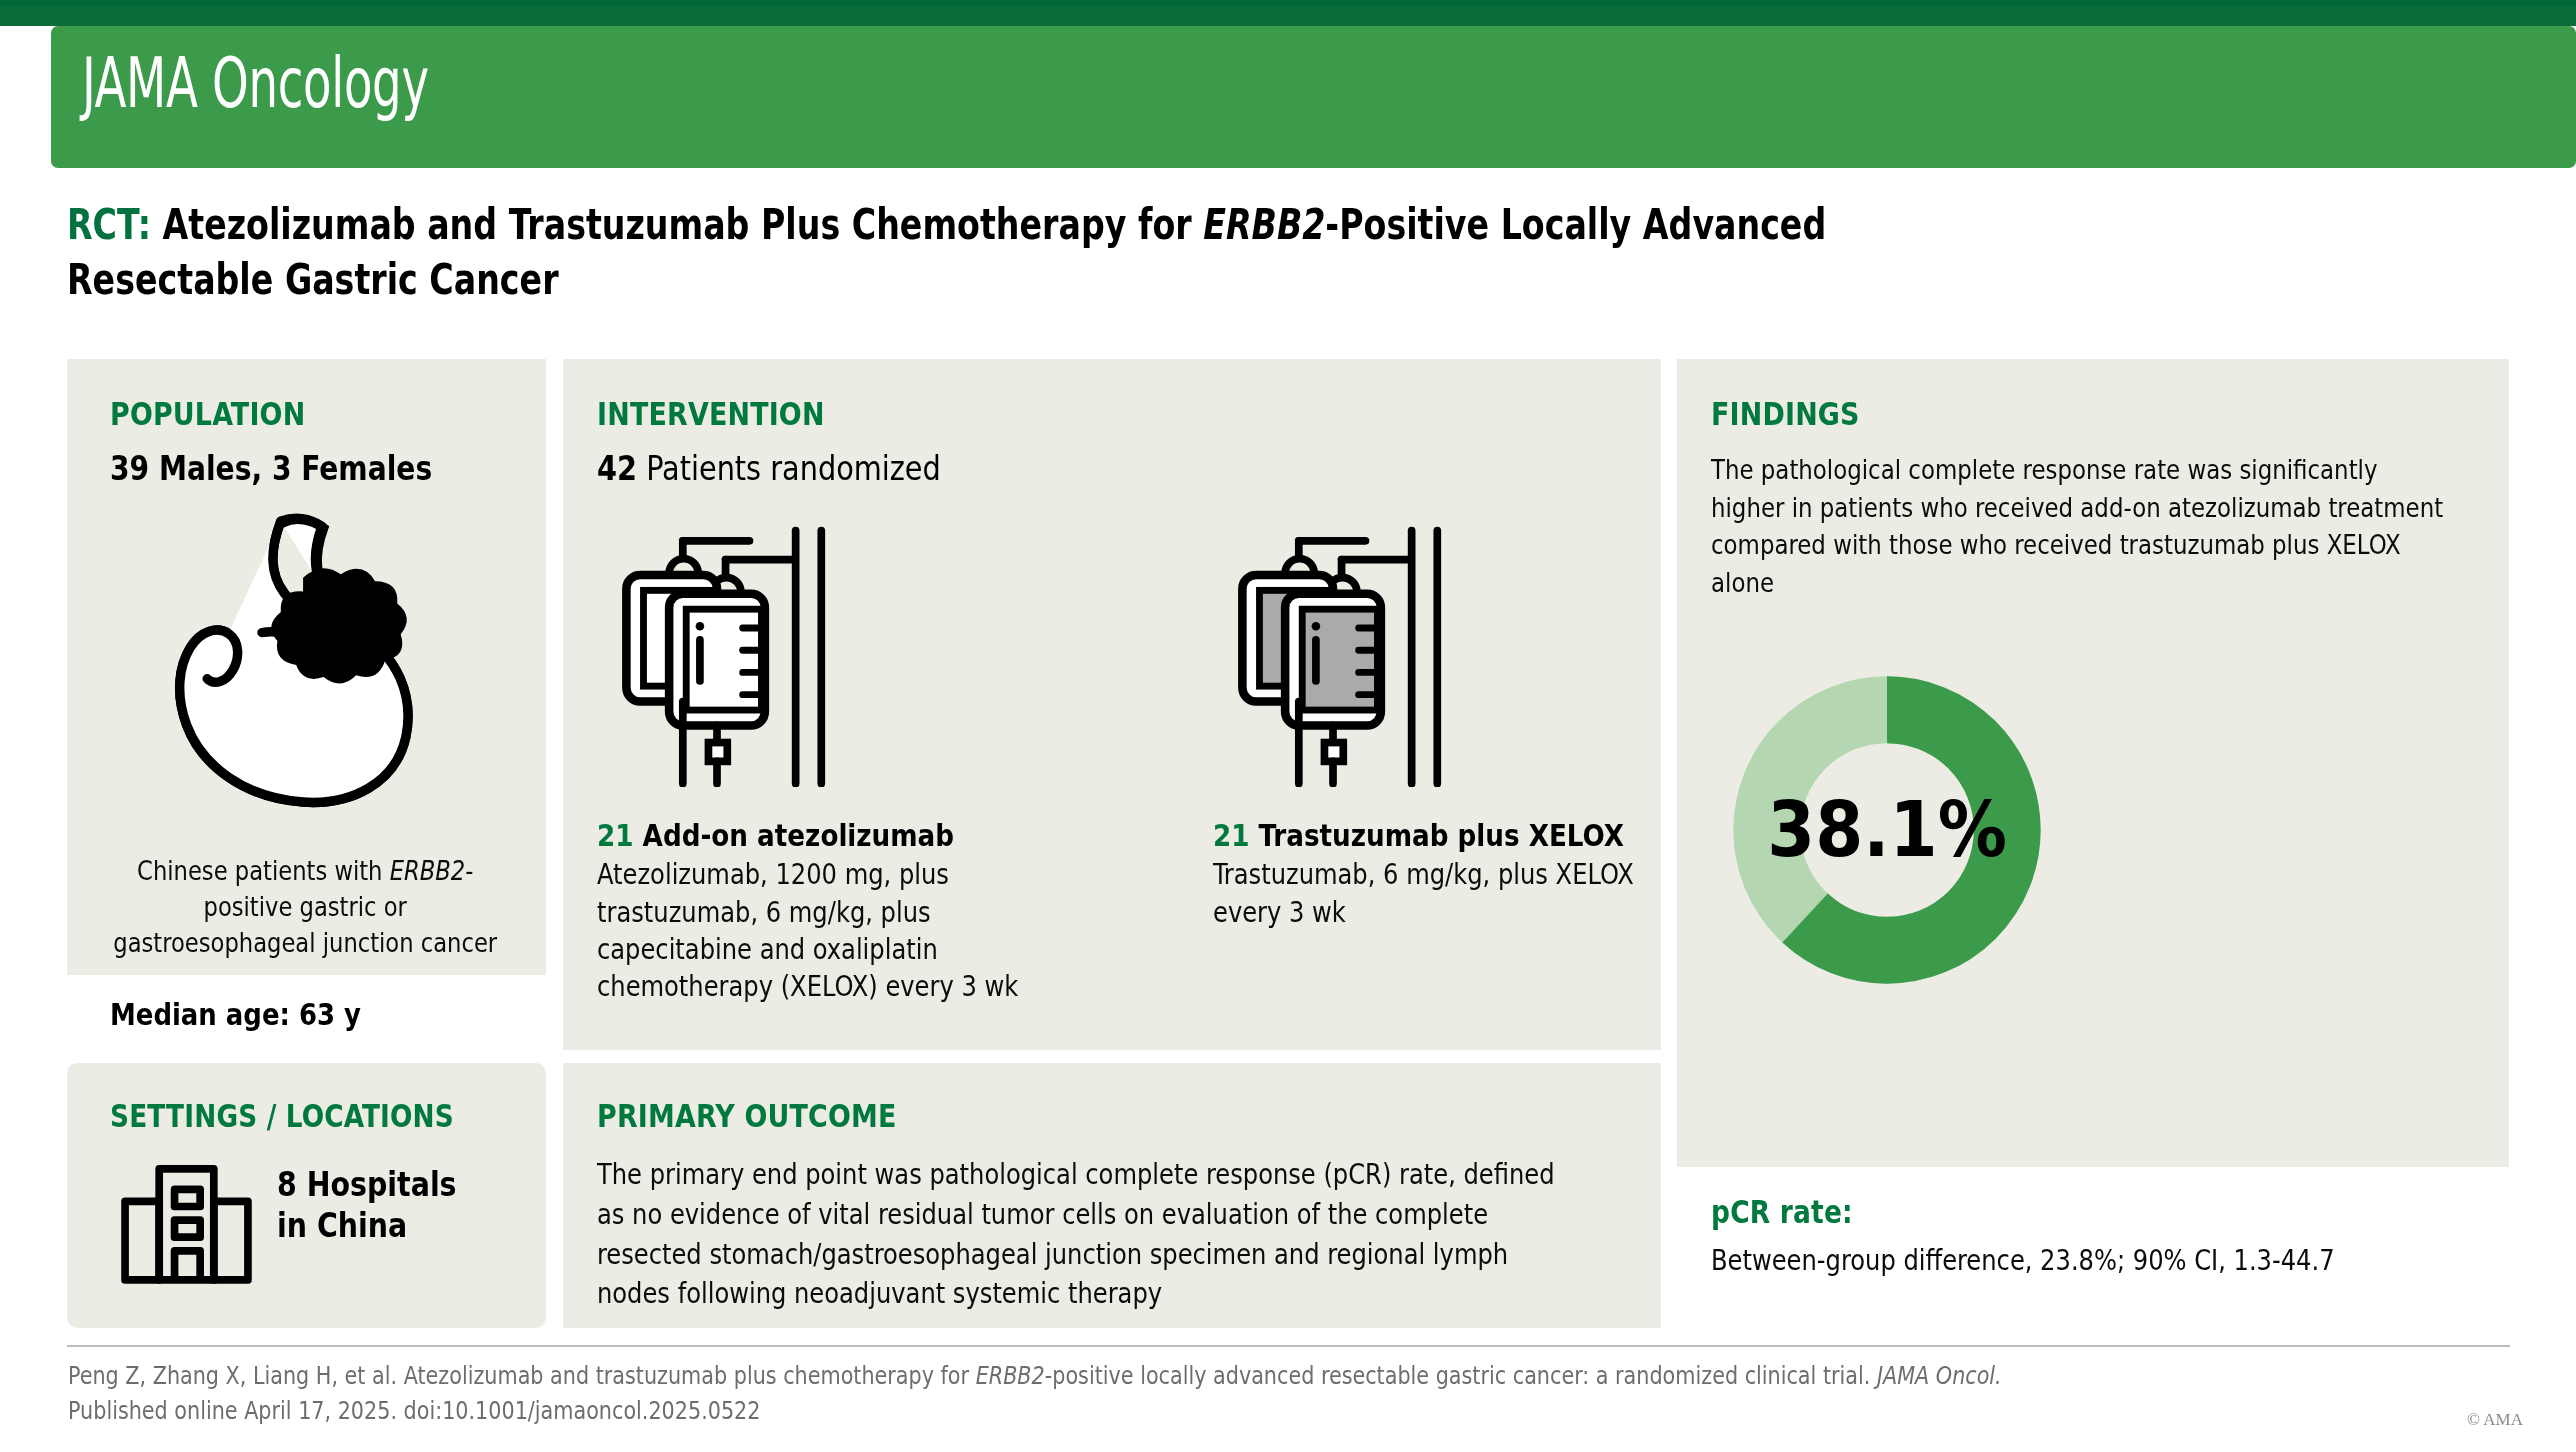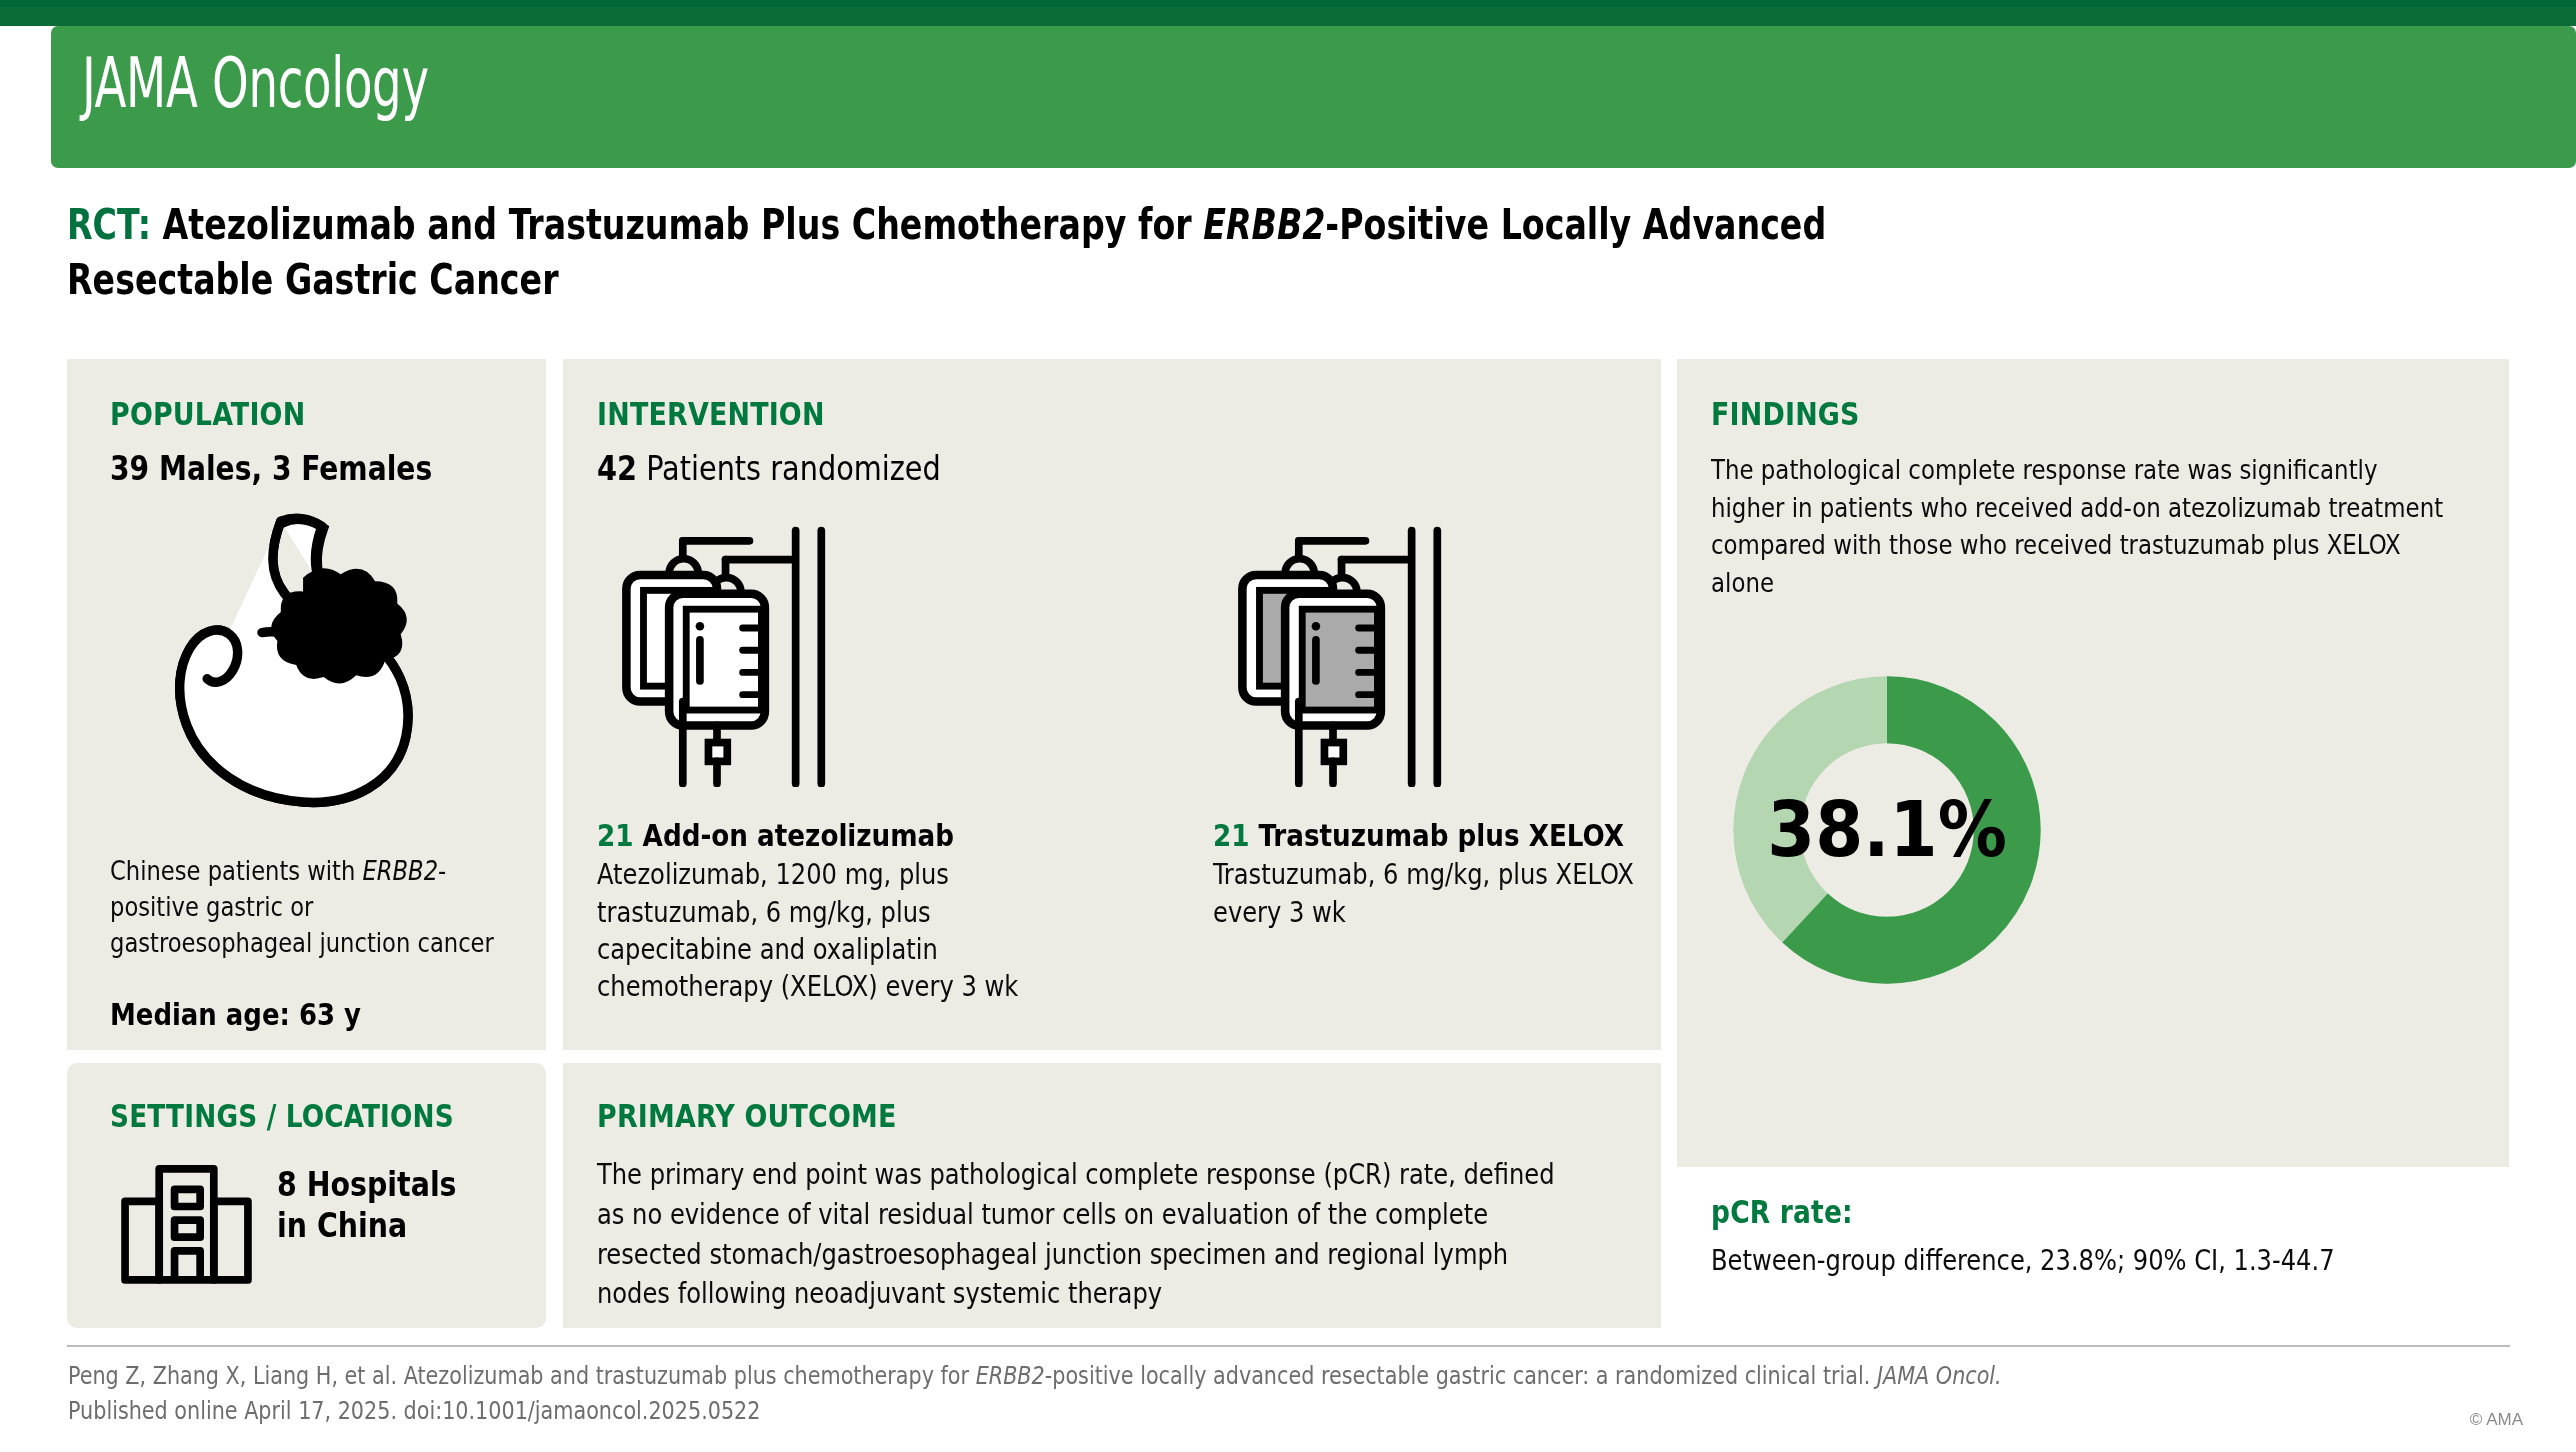--- a/index.html
+++ b/index.html
@@ -37,21 +37,21 @@
 
   
   .panel{position:absolute;background:#ecece4;box-sizing:border-box;}
   .hdr{
     color:#00793f;font-weight:bold;letter-spacing:0.2px;
     font-family:"DejaVu Sans Condensed","Liberation Sans Narrow","Liberation Sans",sans-serif;
     transform-origin:left top;
   }
 
   
-  #pop-panel{left:67px;top:359px;width:479px;height:691px;}
+  #pop-panel{left:67px;top:359px;width:479px;height:616px;text-align:center;}
   #pop-hdr{position:absolute;left:43px;top:36px;font-size:32.5px;transform:scaleX(0.92);}
   #pop-sub{position:absolute;left:43px;top:89px;font-size:34px;font-weight:bold;color:#000;
            transform:scaleX(0.92);transform-origin:left top;
            font-family:"DejaVu Sans Condensed","Liberation Sans Narrow","Liberation Sans",sans-serif;}
   #stomach{position:absolute;left:34px;top:145px;width:411px;height:317px;}
   #pop-desc{position:absolute;left:43px;top:494px;width:411px;font-size:26.5px;line-height:1.36;color:#0b0b0b;
             transform:scaleX(0.95);transform-origin:left top;
             font-family:"DejaVu Sans Condensed","Liberation Sans Narrow","Liberation Sans",sans-serif;}
   #pop-desc i{font-style:italic;}
   #pop-age{position:absolute;left:43px;top:637px;font-size:31px;font-weight:bold;color:#000;
@@ -115,21 +115,21 @@
             transform:scaleX(0.96);transform-origin:left top;
             font-family:"DejaVu Sans Condensed","Liberation Sans Narrow","Liberation Sans",sans-serif;}
 
   
   .footrule{position:absolute;left:67px;top:1345px;width:2443px;height:1.7px;background:#bcbcbc;}
   #footnote{position:absolute;left:68px;top:1359px;width:2096px;font-size:24px;line-height:1.45;color:#6d6d6d;
             transform:scaleX(0.96);transform-origin:left top;
             font-family:"DejaVu Sans Condensed","Liberation Sans Narrow","Liberation Sans",sans-serif;}
   #footnote i{font-style:italic;}
   #copyright{position:absolute;right:53px;top:1410px;font-size:17px;color:#8a8a8a;
-             font-family:Liberation Sans, sans-serif;}
+             font-family:Liberation Serif, serif;}
 </style>
 </head>
 <body>
 
 <div class="page">
 
   <div class="topbar"></div>
   <div class="topbar2"></div>
 
   <div class="masthead">

